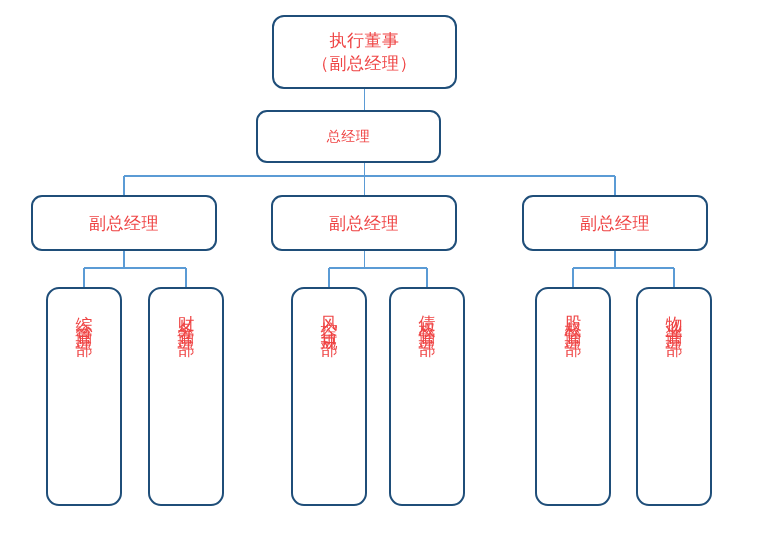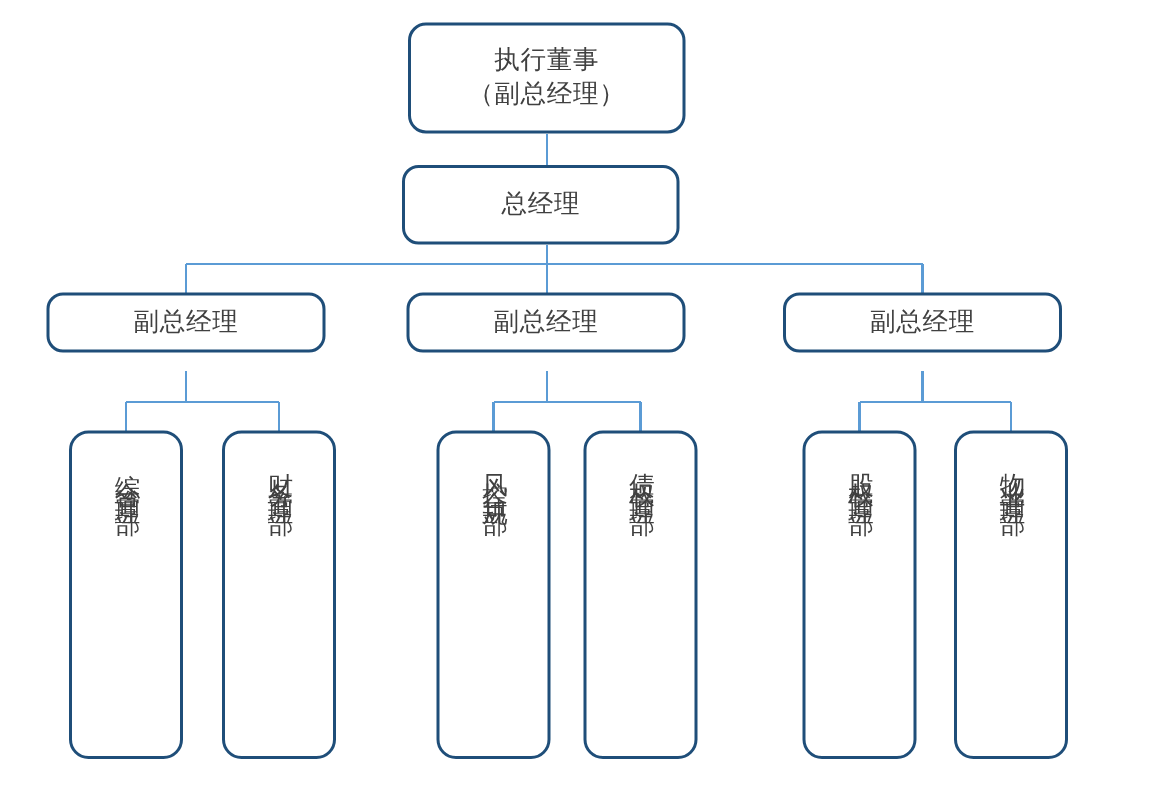--- a/index.html
+++ b/index.html
@@ -37,52 +37,52 @@
   .node {
     position: absolute;
     z-index: 2;
     box-sizing: border-box;
     background: #ffffff;
     border: 2px solid #1F4E79;
     border-radius: 10px;
     display: flex;
     align-items: center;
     justify-content: center;
-    color: #404040;
+    color: #ef4444;
     font-family: "DejaVu Sans", "Liberation Sans", sans-serif;
     font-weight: 400;
     line-height: 1.35;
     text-align: center;
     letter-spacing: 0.5px;
   }
 
   .node-exec {
     left: 272px;
     top: 15px;
     width: 185px;
     height: 74px;
     border-radius: 12px;
     font-size: 17px;
     flex-direction: column;
   }
   .node-exec .line { display: block; white-space: nowrap; }
 
   .node-gm {
-    left: 268px;
+    left: 256px;
     top: 110px;
     width: 185px;
     height: 53px;
     border-radius: 11px;
-    font-size: 17px;
+    font-size: 14px;
   }
 
   .node-vp {
     top: 195px;
     width: 186px;
-    height: 40px;
+    height: 56px;
     border-radius: 11px;
     font-size: 17px;
   }
   .vp-0 { left: 31px; }
   .vp-1 { left: 271px; }
   .vp-2 { left: 522px; }
 
   
   .node-dept {
     top: 287px;

